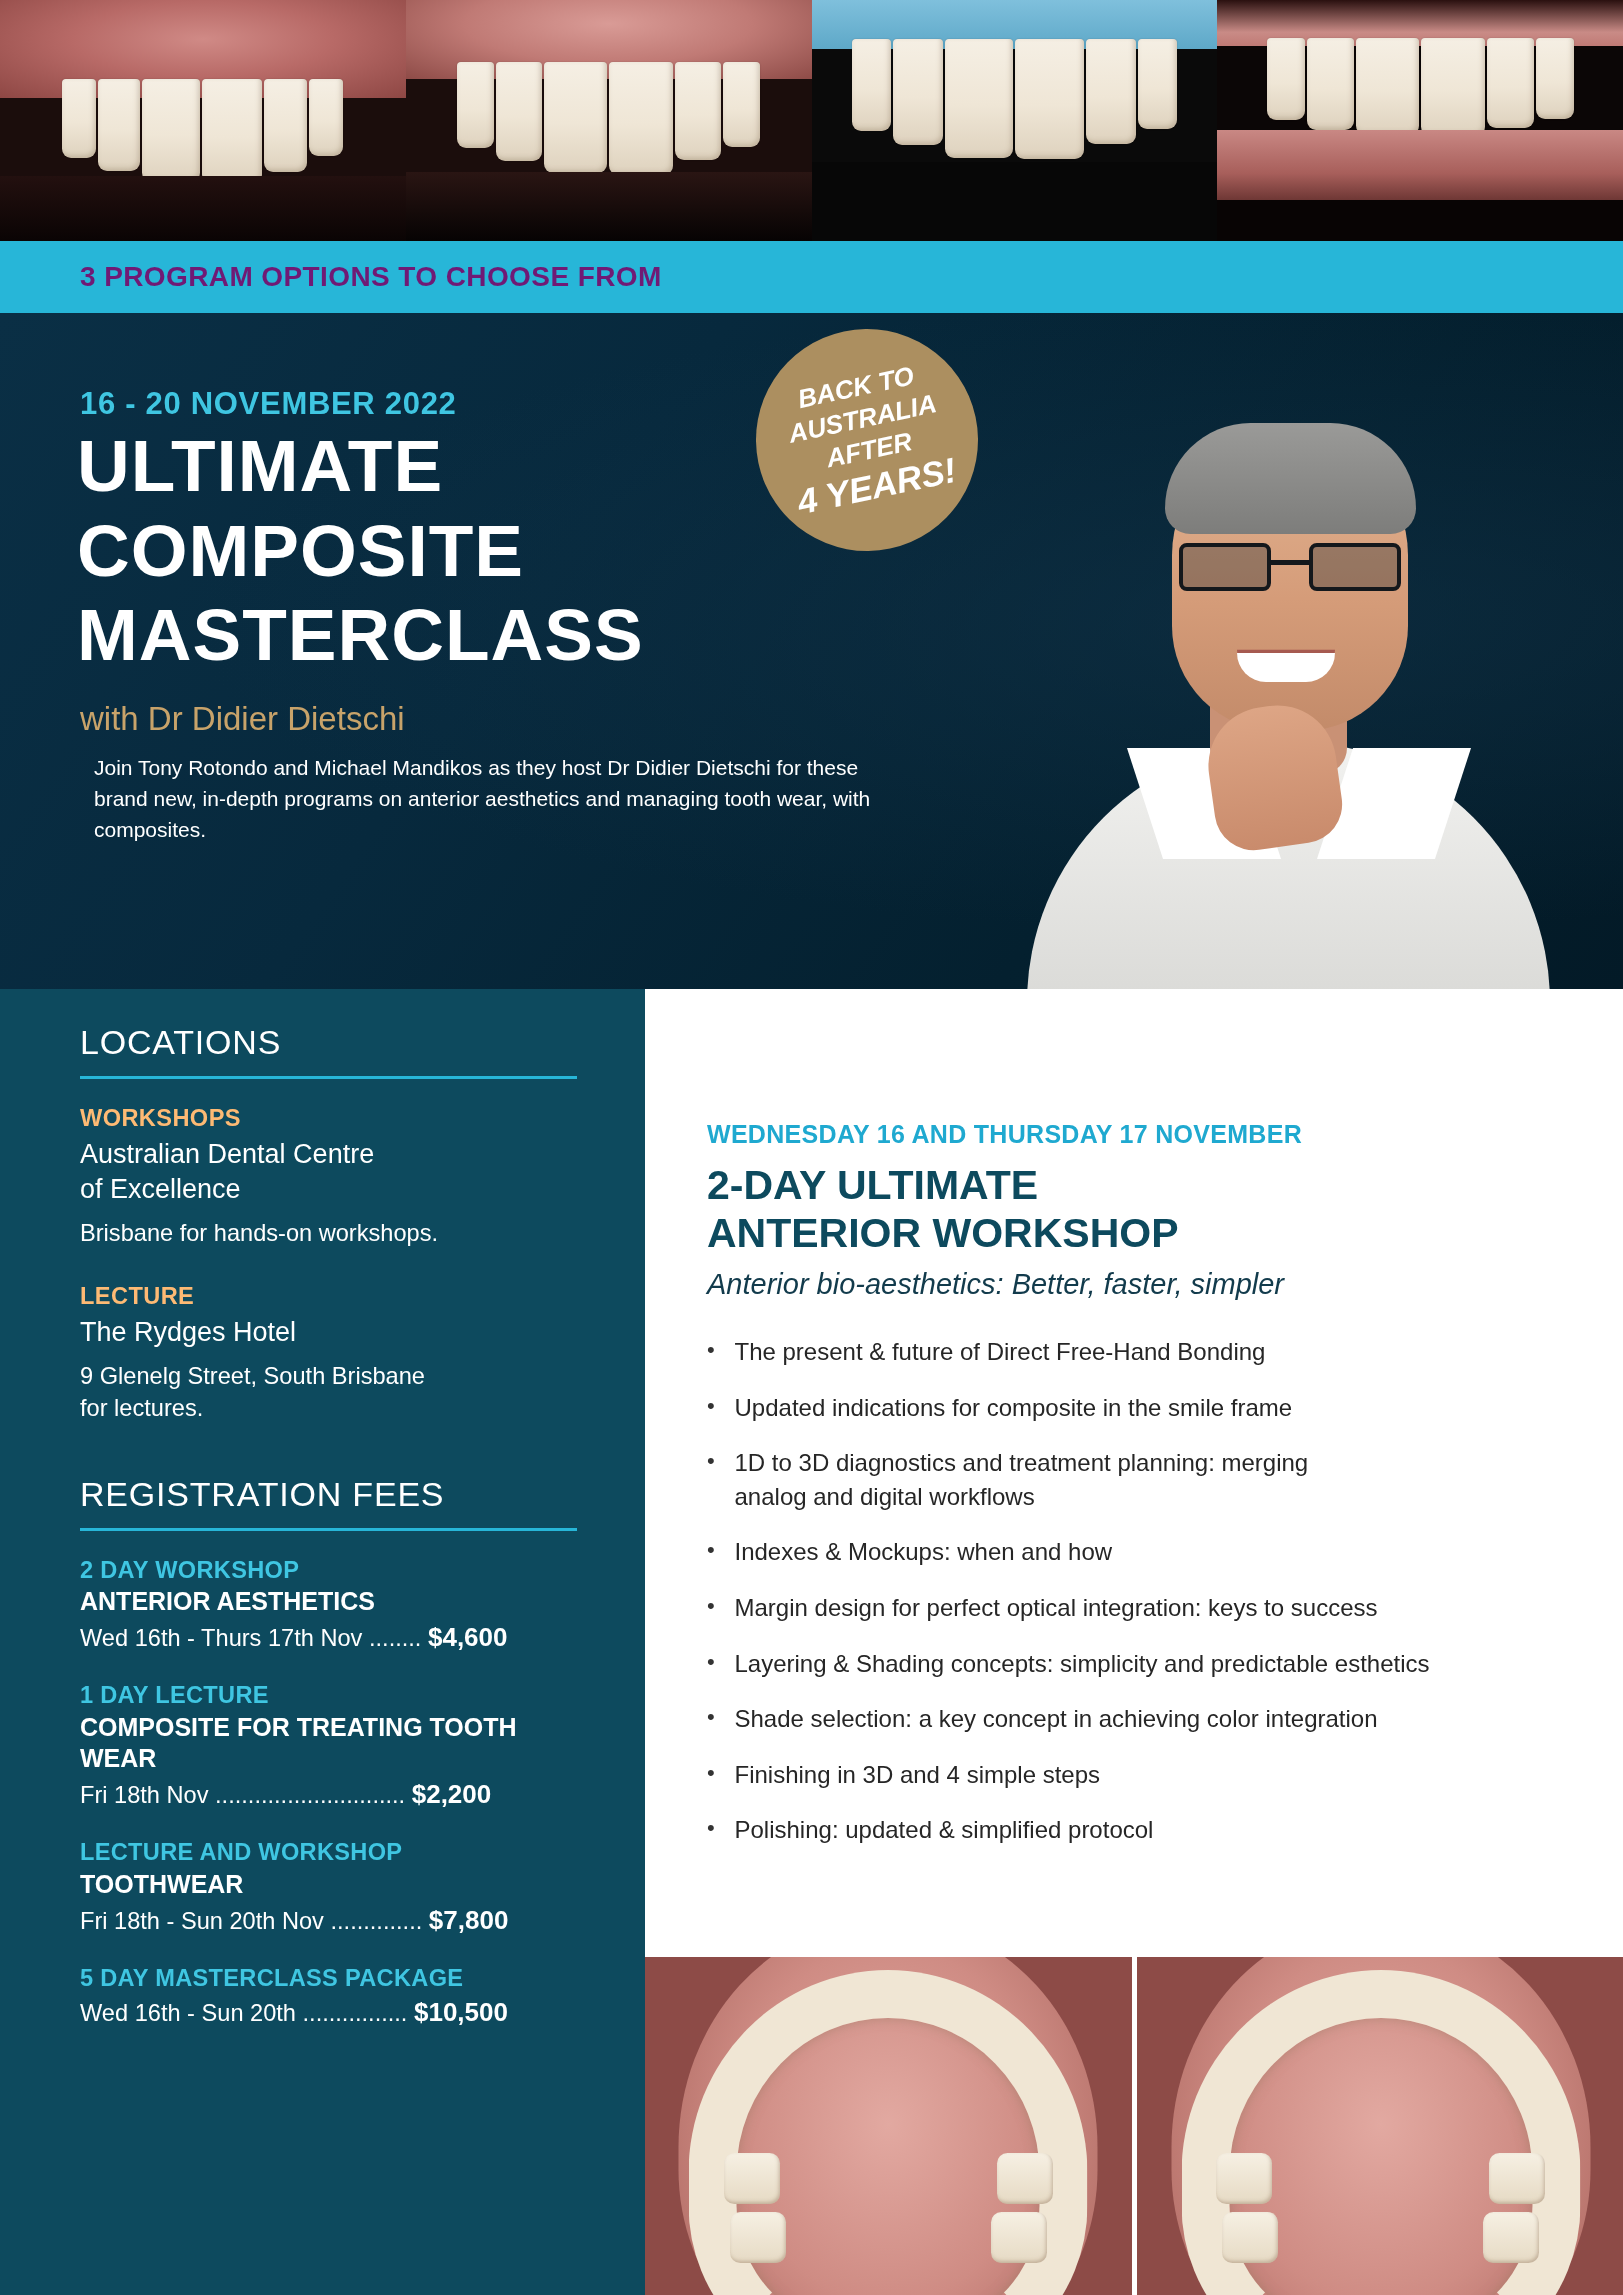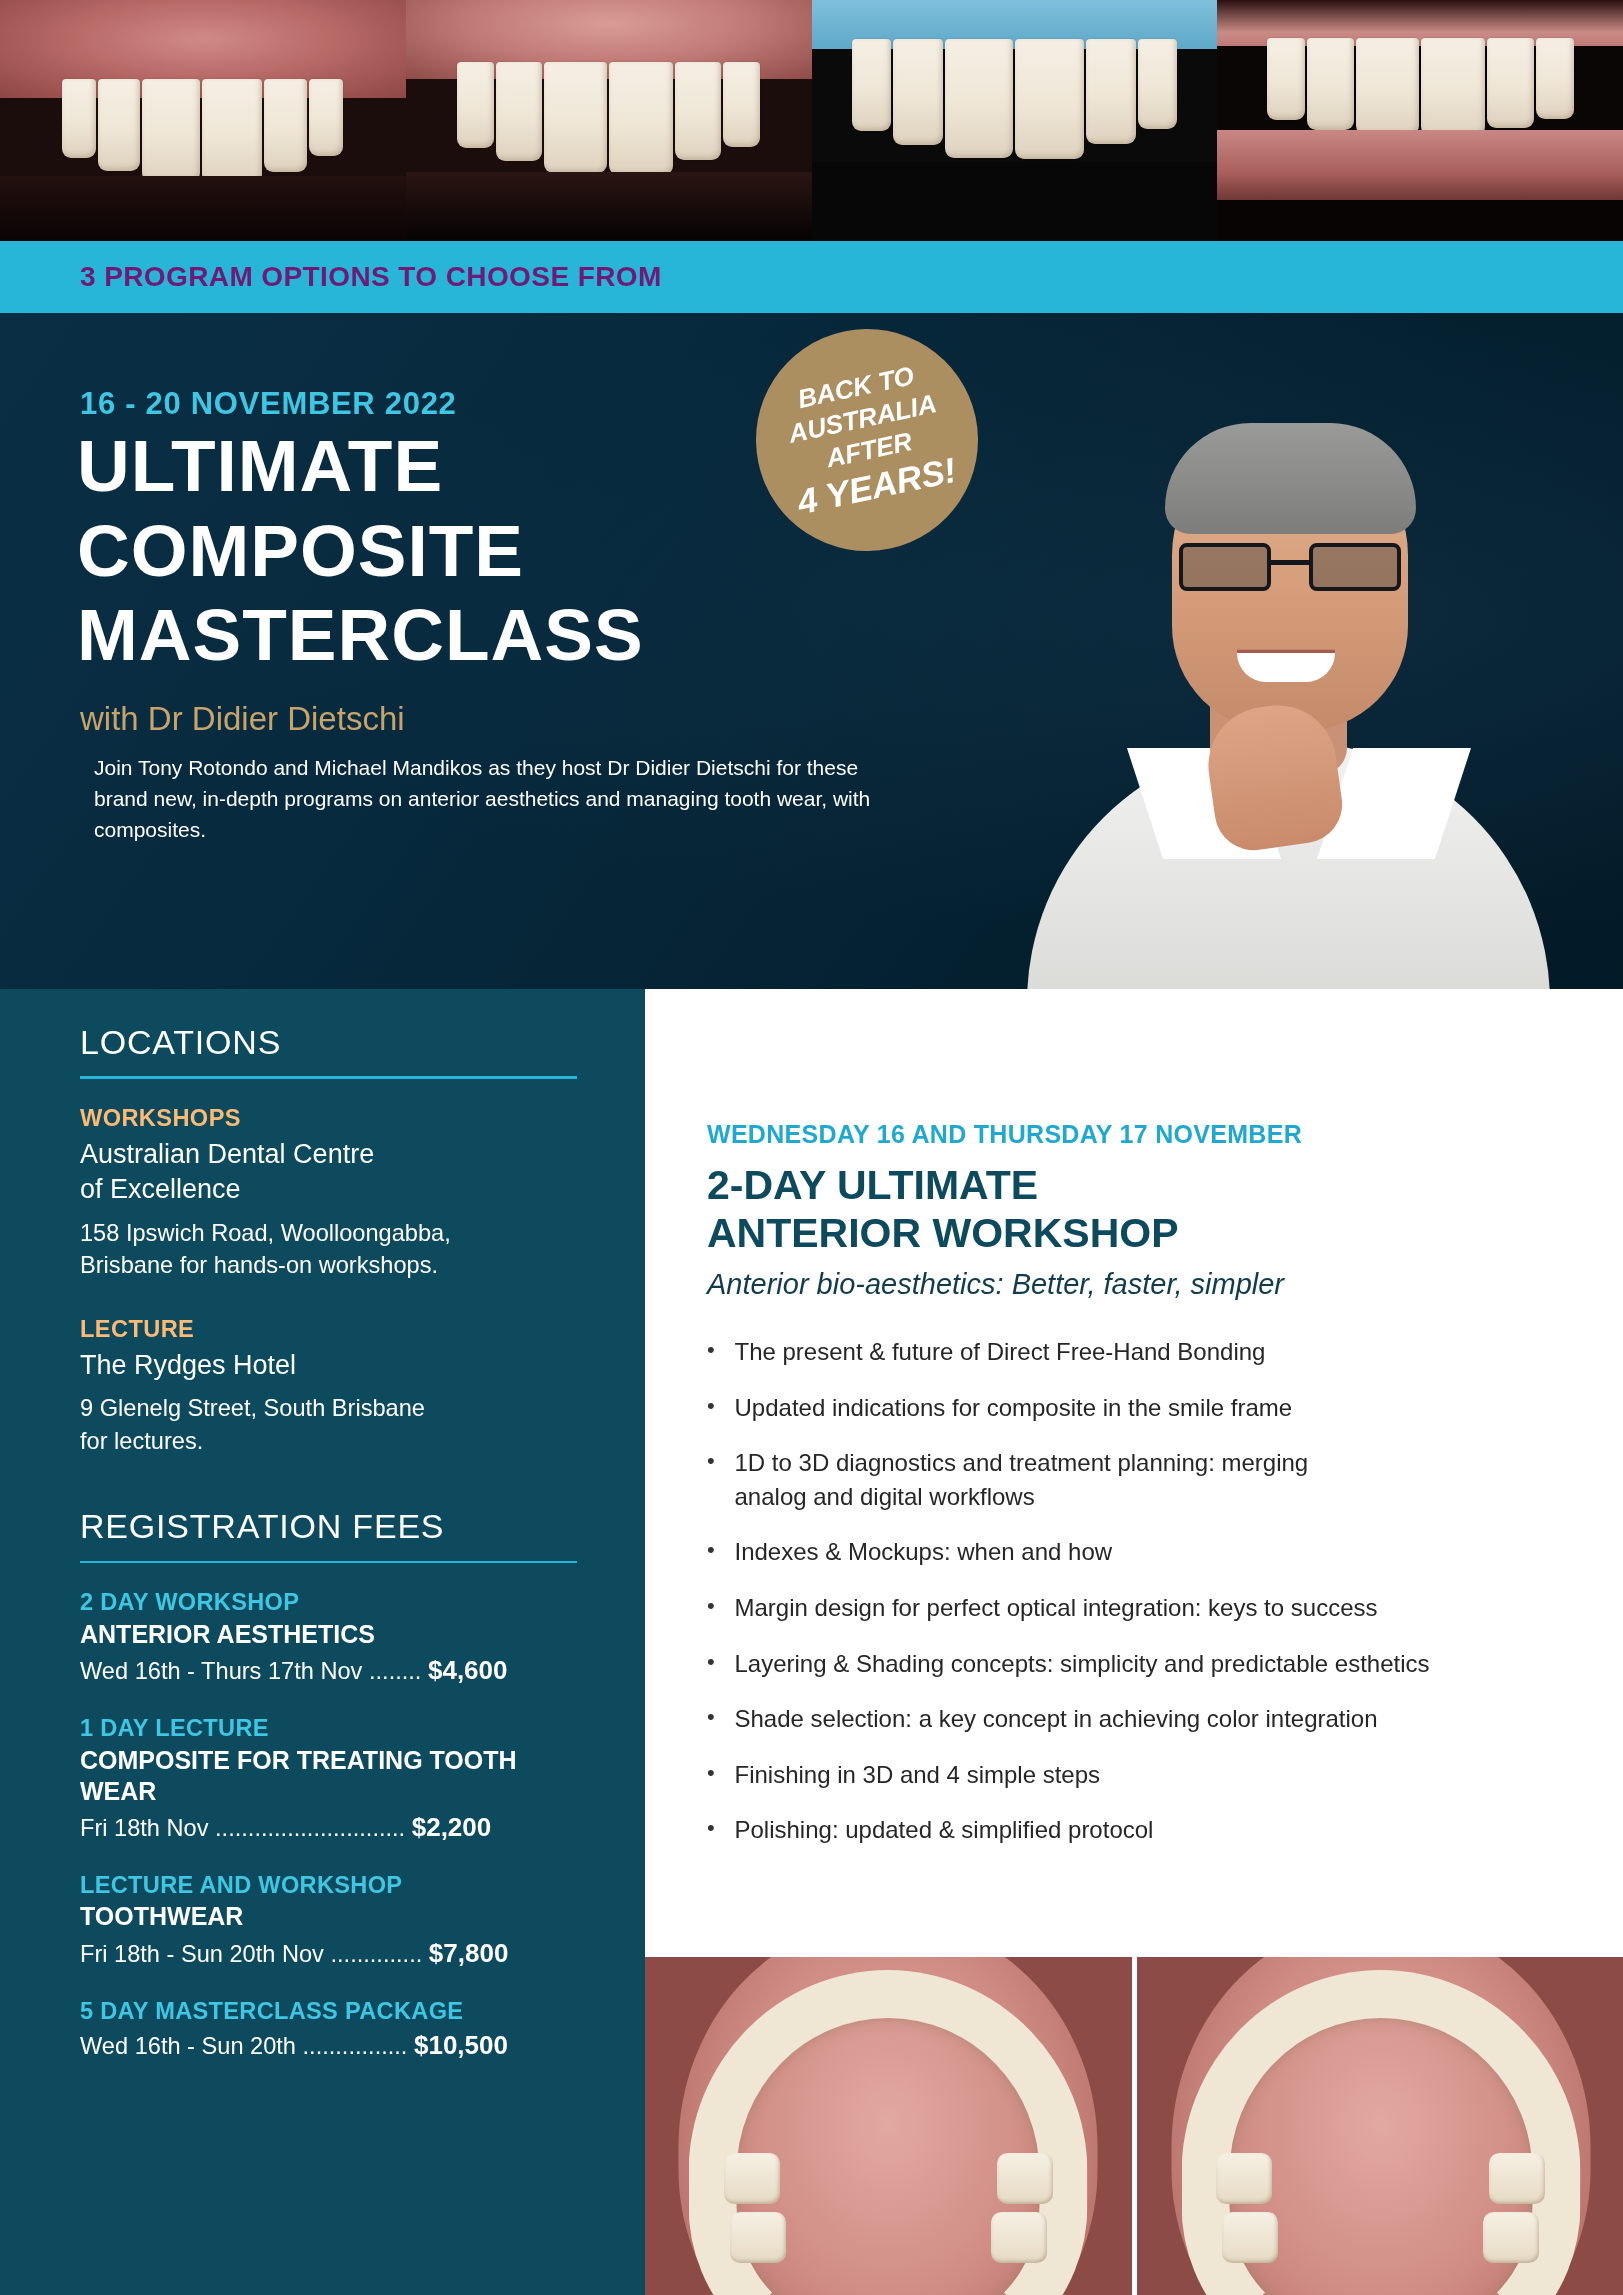--- a/index.html
+++ b/index.html
@@ -503,21 +503,20 @@
 
       <div class="lc-h1">LOCATIONS</div>
       <div class="lc-rule"></div>
 
       <div class="lc-label">WORKSHOPS</div>
       <div class="lc-strong">
         <div>Australian Dental Centre</div>
         <div>of Excellence</div>
       </div>
       <div class="lc-text">
-        <div>158 Ipswich Road, Woolloongabba,</div>
         <div>Brisbane for hands-on workshops.</div>
       </div>
 
       <div class="gap-l"></div>
 
       <div class="lc-label">LECTURE</div>
       <div class="lc-strong">The Rydges Hotel</div>
       <div class="lc-text">
         <div>9 Glenelg Street, South Brisbane</div>
         <div>for lectures.</div>

